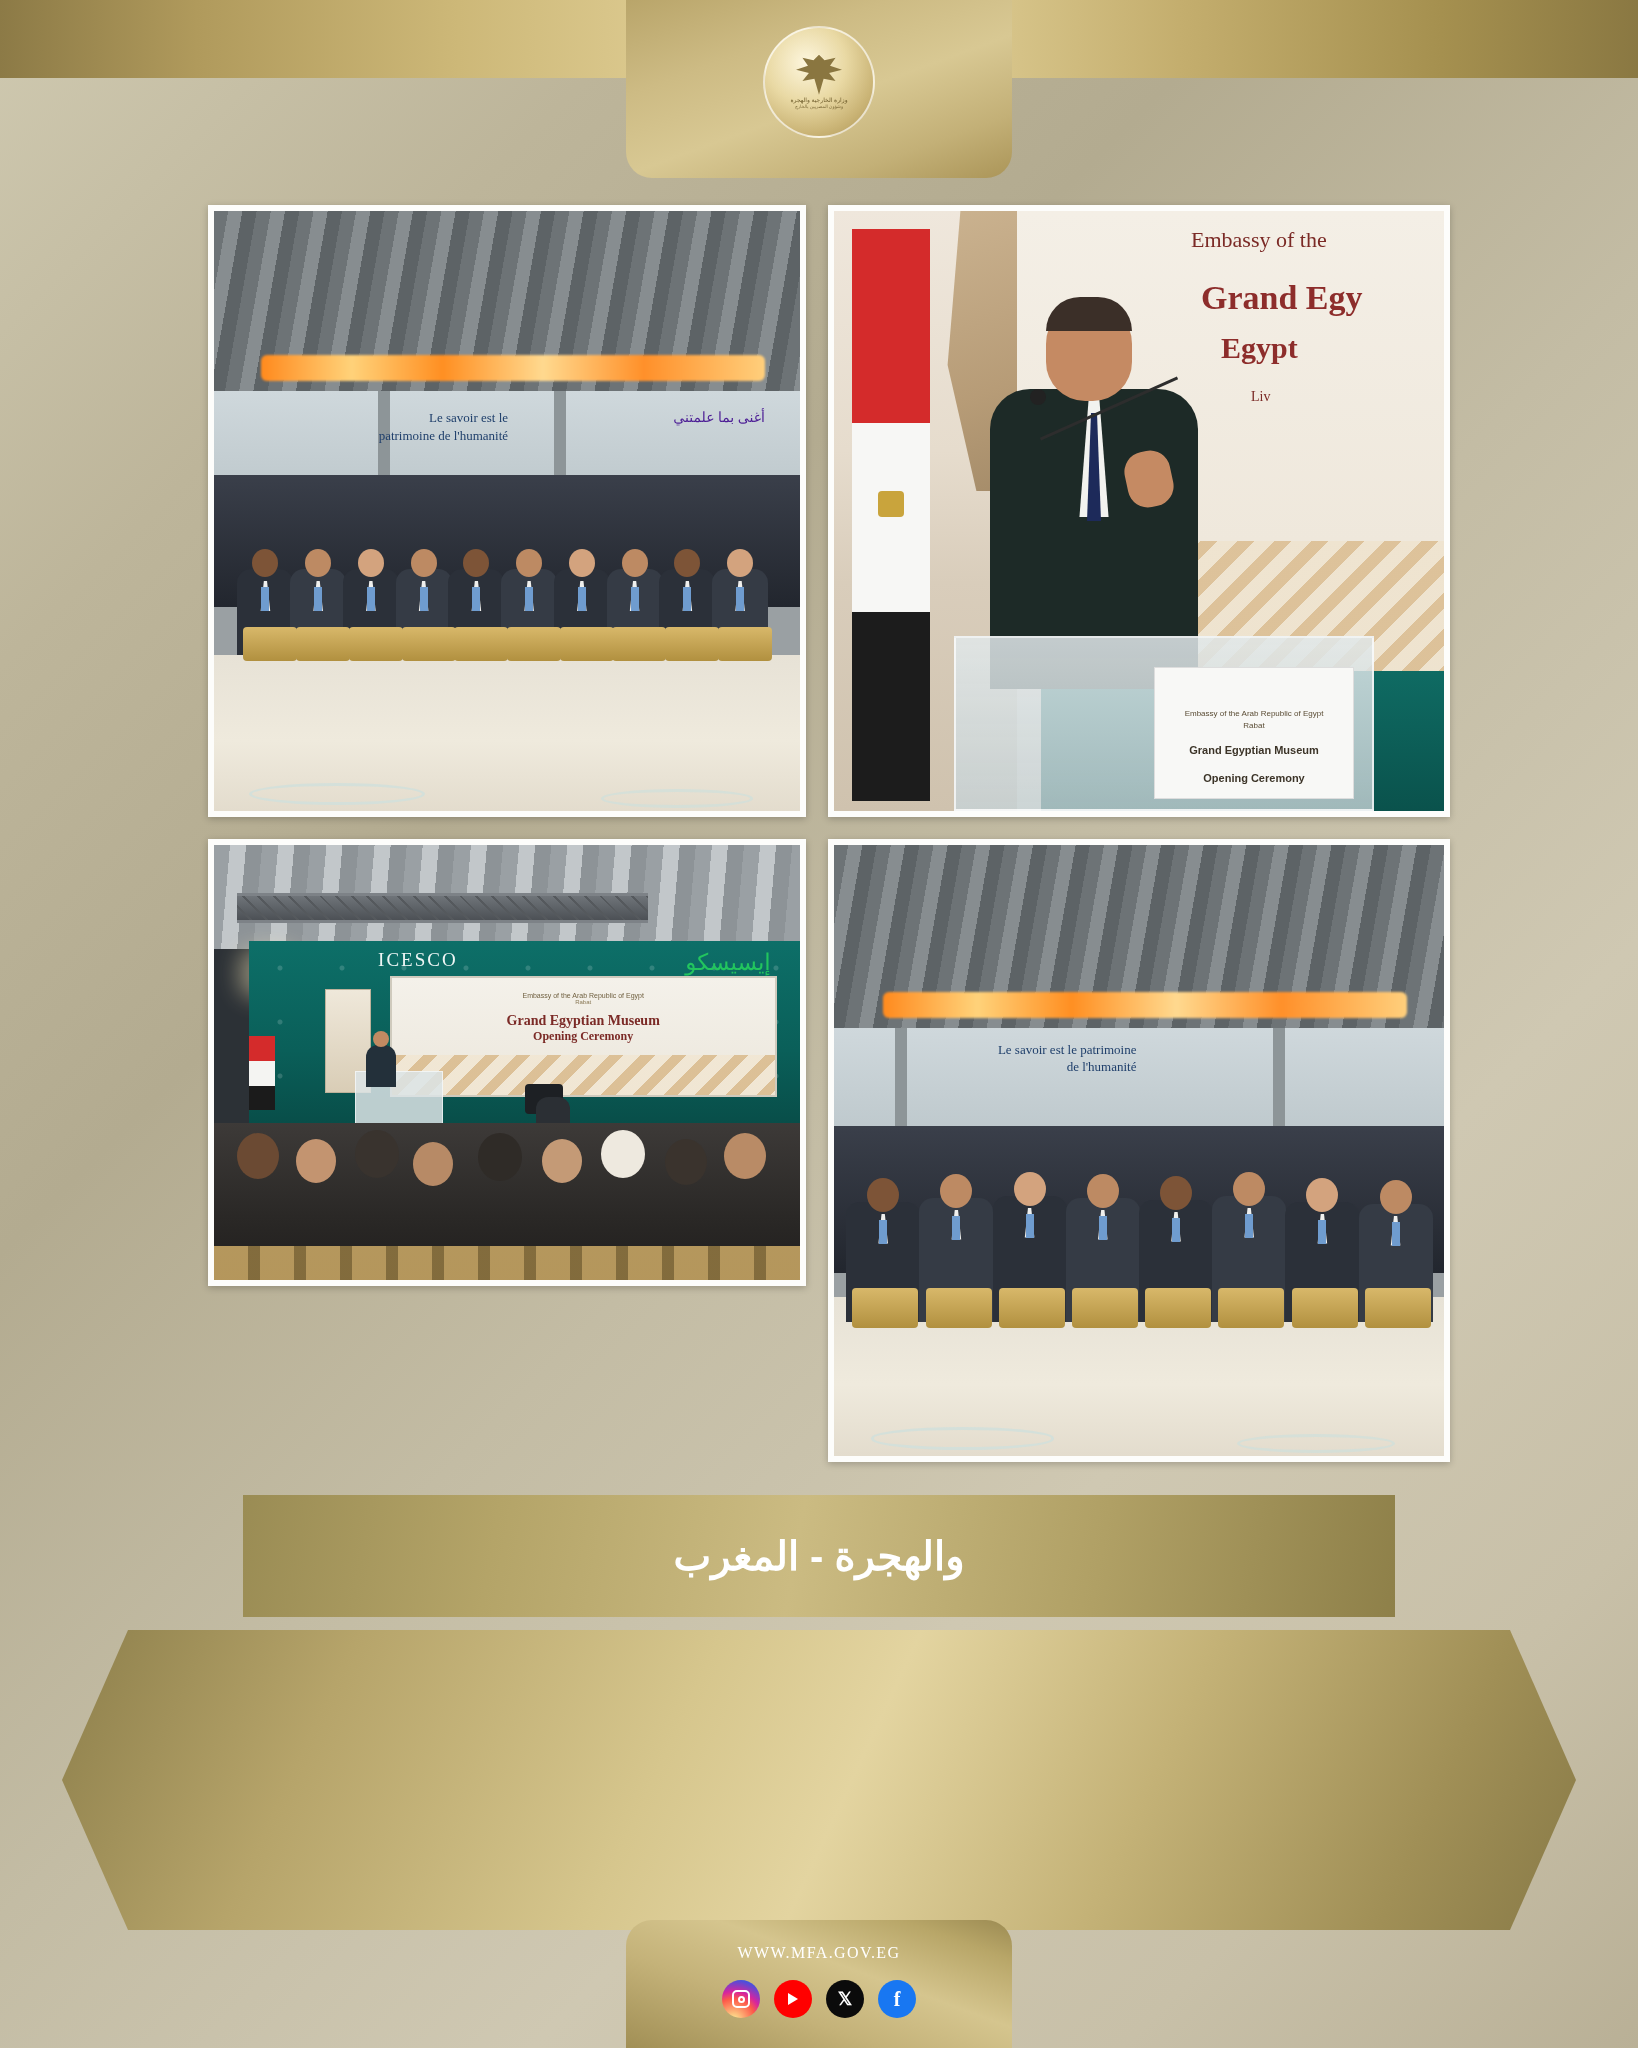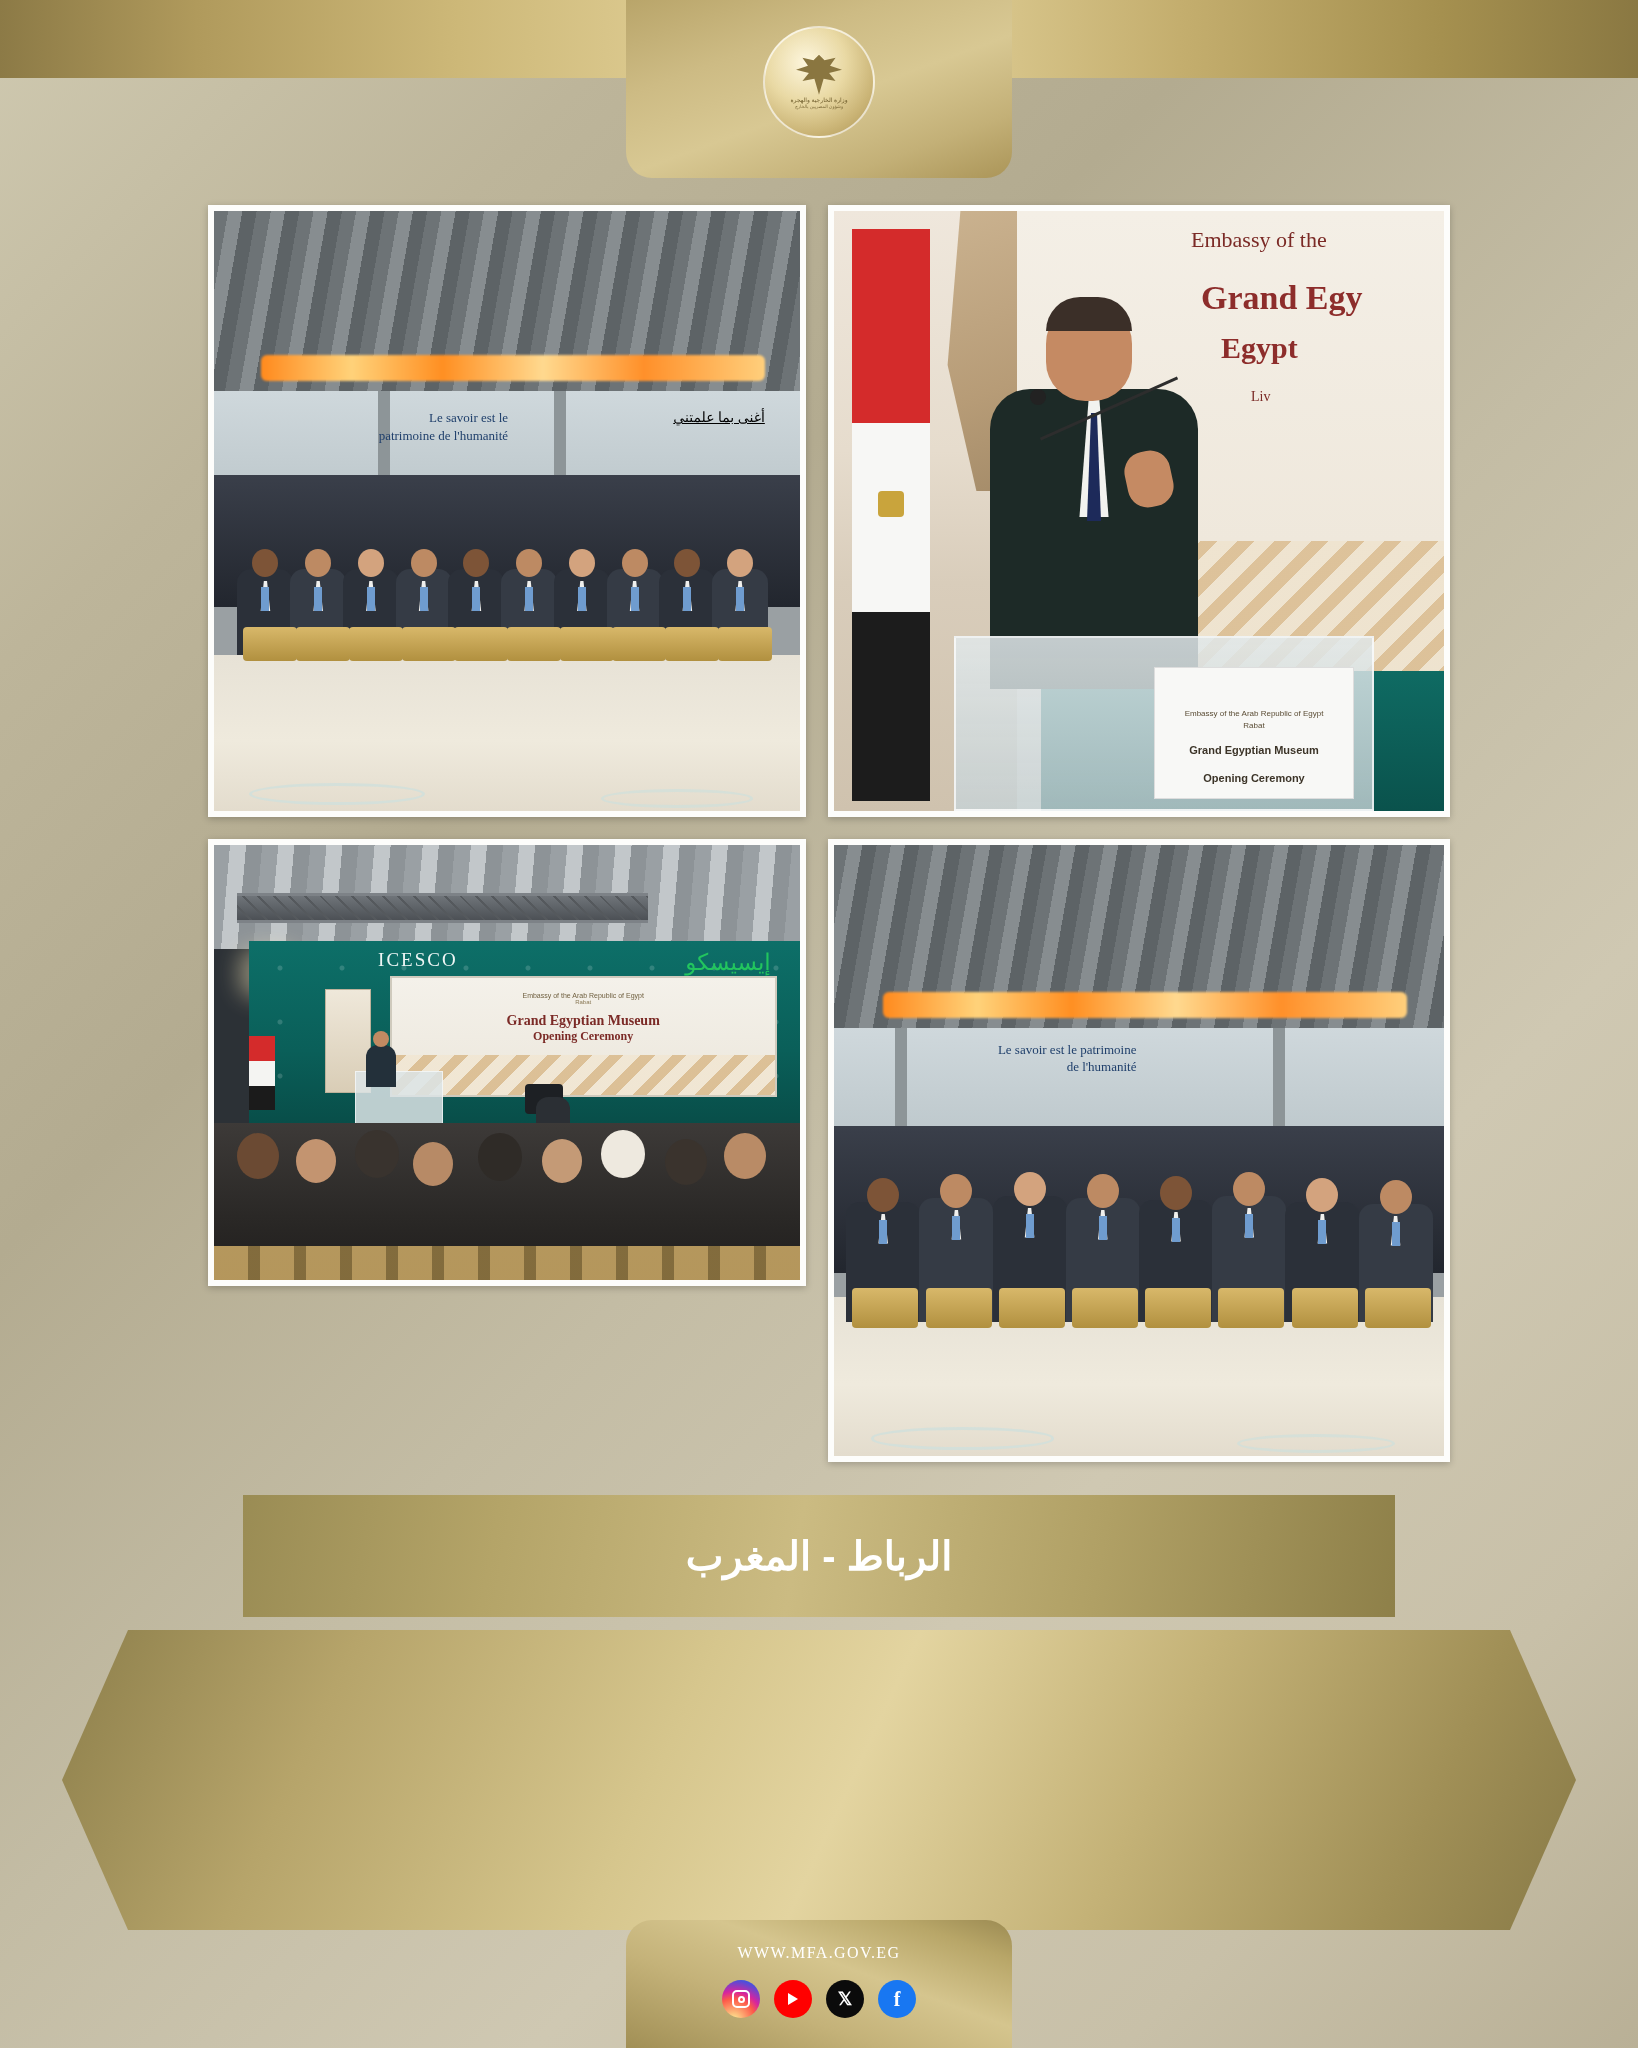--- a/index.html
+++ b/index.html
@@ -211,21 +211,21 @@
     position: absolute; top: 30%; width: 12px; height: 22%;
     background: #8d9598;
   }
   .aud .banner-txt {
     position: absolute;
     color: #1f3f6b;
     font-size: 13px;
     line-height: 1.35;
     font-family: "Liberation Serif", serif;
   }
-  .aud .banner-txt.ar { color:#000000; font-size: 14px; direction: rtl; text-decoration: underline; }
+  .aud .banner-txt.ar { color:#4c1d95; font-size: 14px; direction: rtl; }
   .aud .floor {
     position: absolute; left:0; right:0; bottom:0; height: 26%;
     background: linear-gradient(180deg, #e7e2d6 0%, #efeadd 55%, #e3dccd 100%);
   }
   .aud .floor-motif {
     position:absolute; bottom: 4%; left: 6%; width: 30%; height: 14%;
     border: 3px solid #cfe0dc; border-radius: 50%;
     opacity:.8;
   }
   .aud .floor-motif2 {
@@ -694,21 +694,21 @@
         <div class="headblob" style="left:66%;top:4%;width:44px;height:48px;background:#eee9df"></div>
         <div class="headblob" style="left:77%;top:10%;width:42px;height:46px;background:#3a332d"></div>
         <div class="headblob" style="left:87%;top:6%;width:42px;height:46px;background:#b98b66"></div>
         <div class="pD-chairs"></div>
       </div>
     </div>
   </div>
 </div>
 
 <div class="loc-ribbon">
-  <div class="txt">الرباط - المغرب</div>
+  <div class="txt">والهجرة - المغرب</div>
 </div>
 
 <div class="plaque-wrap">
   <div class="plaque-outer"></div>
 </div>
 
 <div class="footer-plate">
   <div class="url">WWW.MFA.GOV.EG</div>
   <div class="social">
     <div class="ic fb">

